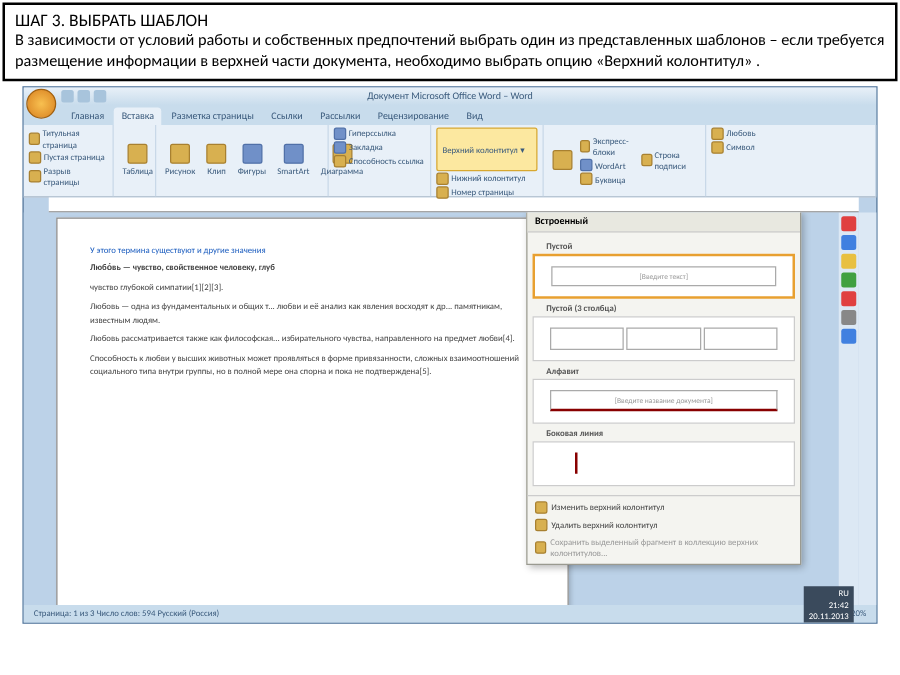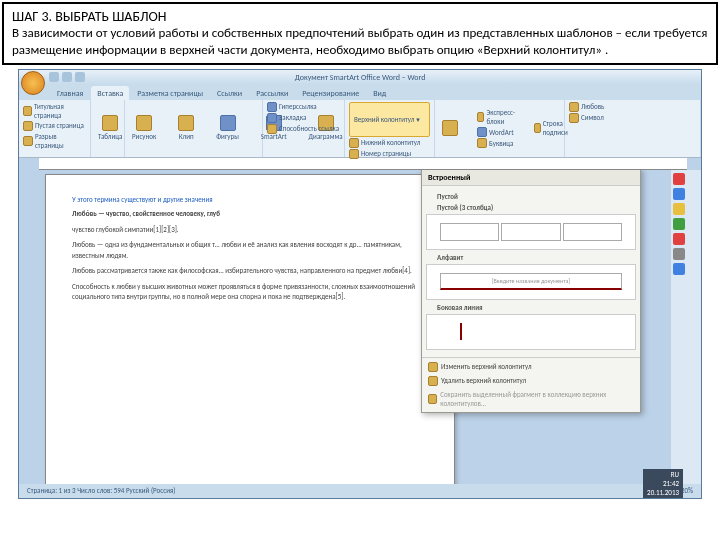--- a/index.html
+++ b/index.html
@@ -10,21 +10,21 @@
 .word-window{margin:4px 18px 0 18px;height:430px;background:#bcd2e8;border:1px solid #5a7a9c;position:relative;font-size:8px}
 .titlebar{height:14px;background:linear-gradient(#e8f0f8,#c8dcec);display:flex;align-items:center;justify-content:center;color:#3a5a7c;font-size:8px}
 .office-btn{position:absolute;left:2px;top:1px;width:24px;height:24px;border-radius:50%;background:radial-gradient(#f8c050,#d88020);border:1px solid #a06010;z-index:5}
 .qat{position:absolute;left:30px;top:2px;display:flex;gap:3px}
 .qat span{width:10px;height:10px;background:#a8c4dc;border-radius:2px}
 .ribbon-tabs{height:16px;background:#c8dcec;display:flex;padding-left:32px;gap:2px;font-size:8px;align-items:flex-end}
 .ribbon-tabs div{padding:2px 6px;color:#3a5a7c;cursor:pointer}
 .ribbon-tabs .active{background:#e8f0f8;border-radius:3px 3px 0 0}
 .ribbon{height:58px;background:#e8f0f8;display:flex;border-bottom:1px solid #a8b8c8}
 .ribbon-group{border-right:1px solid #c8d8e8;padding:2px 4px;display:flex;flex-direction:column;font-size:7px;color:#3a5a7c}
-.rg-items{display:flex;gap:16px;flex:1}
+.rg-items{display:flex;gap:3px;flex:1}
 .rg-item{display:flex;flex-direction:column;align-items:center;justify-content:center;padding:1px 3px;gap:1px}
 .rg-icon{width:16px;height:16px;background:#d8b050;border:1px solid #a88030;border-radius:2px}
 .rg-icon.blue{background:#7090c8;border-color:#5070a8}
 .rg-icon.sm{width:10px;height:10px}
 .rg-list{display:flex;flex-direction:column;gap:1px;justify-content:center;font-size:7px}
 .rg-list div{display:flex;align-items:center;gap:2px}
 .hf-btn{background:#fce8a0;border:1px solid #d8a830;padding:12px 4px;border-radius:2px}
 .ruler{height:12px;background:#fff;border-bottom:1px solid #888;margin:0 14px 0 20px}
 .doc-area{position:absolute;top:100px;left:0;right:0;bottom:14px;background:#bcd2e8;overflow:hidden}
 .page{position:absolute;left:26px;top:4px;width:410px;height:340px;background:#fff;border:1px solid #888;box-shadow:2px 2px 4px rgba(0,0,0,.2);padding:20px 26px;color:#333}
@@ -57,21 +57,21 @@
   <p>В зависимости от условий работы и собственных предпочтений выбрать один из представленных шаблонов – если требуется размещение информации в верхней части документа, необходимо выбрать опцию «Верхний колонтитул» .</p>
 </div>
 
 <div class="word-window">
   <div class="office-btn"></div>
   <div class="qat">
       <span></span>
       <span></span>
       <span></span>
     </div>
-  <div class="titlebar">Документ SmartArt Office Word – Word</div>
+  <div class="titlebar">Документ Microsoft Office Word – Word</div>
   <div class="ribbon-tabs">
     <div>Главная</div>
     <div class="active">Вставка</div>
     <div>Разметка страницы</div>
     <div>Ссылки</div>
     <div>Рассылки</div>
     <div>Рецензирование</div>
     <div>Вид</div>
   </div>
   <div class="ribbon">
@@ -201,20 +201,23 @@
       <p>чувство глубокой симпатии[1][2][3].</p>
       <p>Любовь — одна из фундаментальных и общих т... любви и её анализ как явления восходят к др... памятникам, известным людям.</p>
       <p>Любовь рассматривается также как философская... избирательного чувства, направленного на предмет любви[4].</p>
       <p>Способность к любви у высших животных может проявляться в форме привязанности, сложных взаимоотношений социального типа внутри группы, но в полной мере она спорна и пока не подтверждена[5].</p>
     </div>
 
     <div class="gallery">
       <div class="gallery-head">Встроенный</div>
       <div class="gallery-body">
         <div class="g-label">Пустой</div>
+        <div class="g-item sel">
+            <div class="g-inner">[Введите текст]</div>
+          </div>
         <div class="g-label">Пустой (3 столбца)</div>
         <div class="g-item">
             <div class="g-cols">
               <div></div>
               <div></div>
               <div></div>
             </div>
           </div>
         <div class="g-label">Алфавит</div>
         <div class="g-item">

